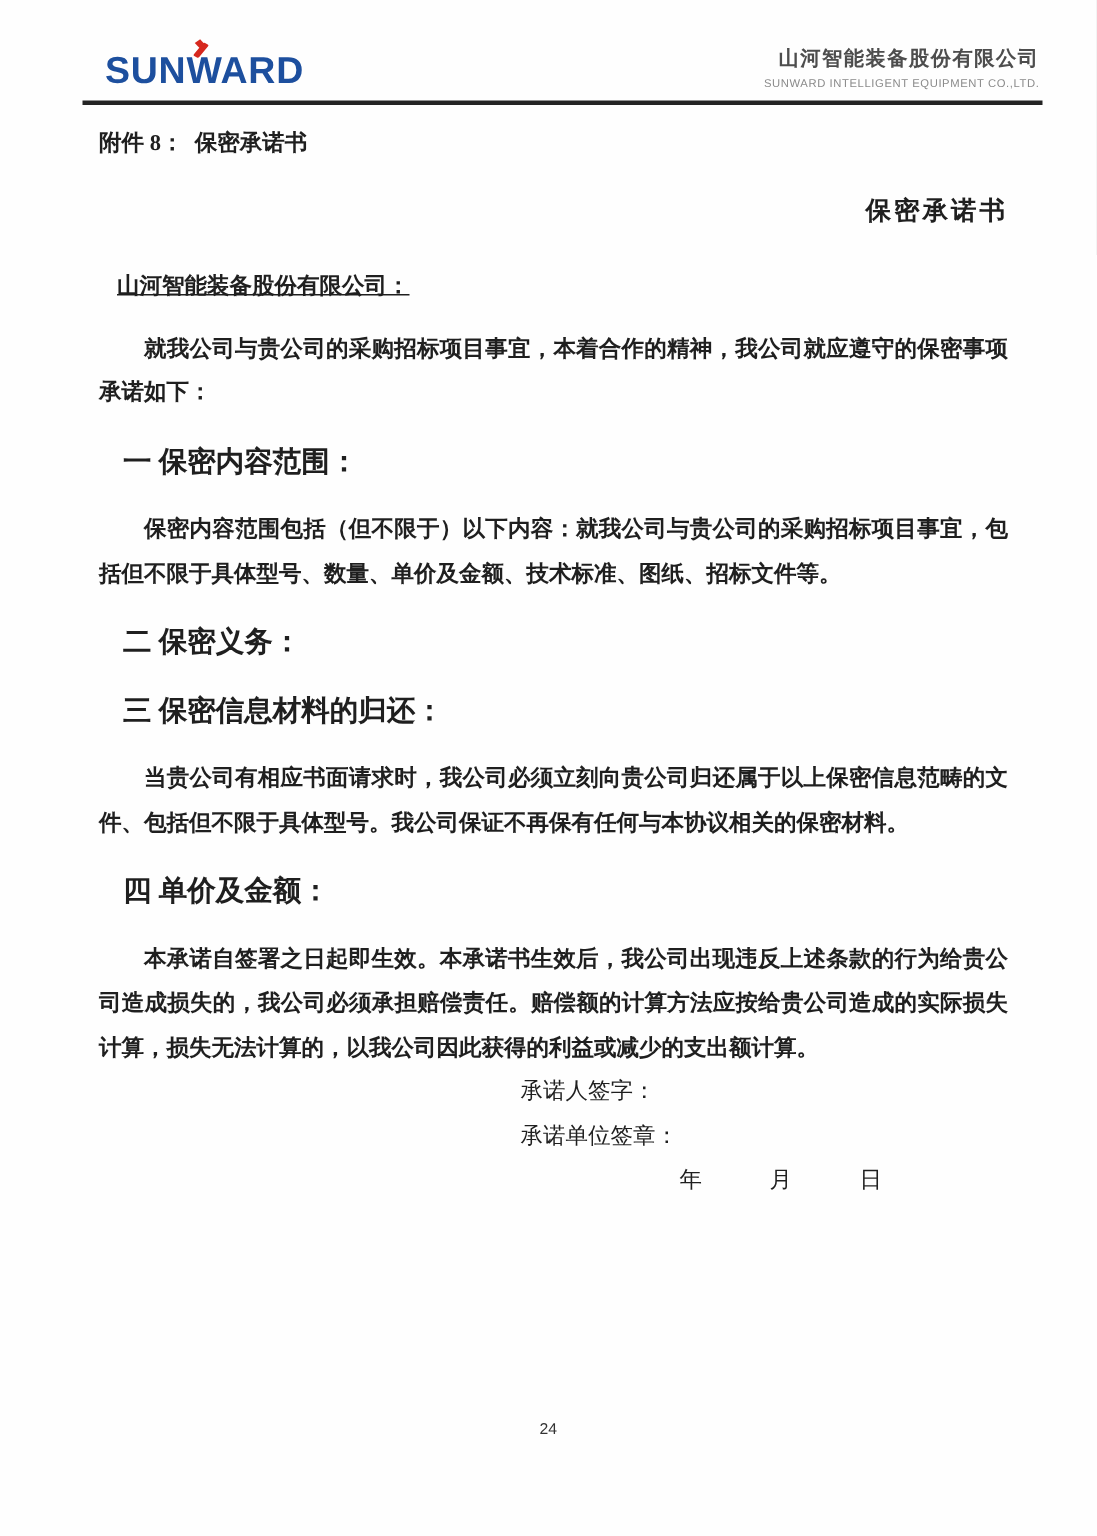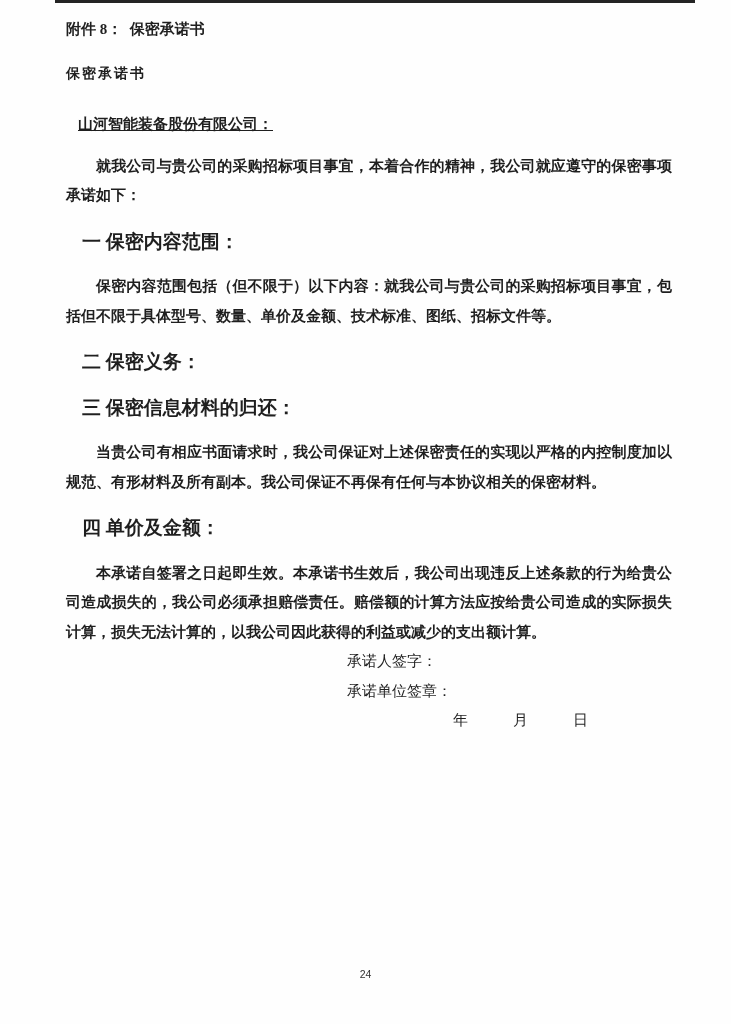--- a/index.html
+++ b/index.html
@@ -71,22 +71,22 @@
     font-size:15px;
     line-height:29.5px;
     text-align:justify;
   }
   .attachment{
     font-weight:bold;
     white-space:pre-wrap;
     margin:0 0 4px 0;
   }
   .doc-title{
-    text-align:left;
-    font-size:14px;
+    text-align:right;
+    font-size:17px;
     font-weight:bold;
     letter-spacing:2px;
     margin:14px 0 22px 0;
   }
   .salutation{
     font-weight:bold;
     text-decoration:underline;
     margin:12px;
   }
   .para{
@@ -105,51 +105,61 @@
   }
   .sig-line{margin:0;}
   .sig-date{
     margin:0 0 0 106px;
     white-space:pre-wrap;
   }
   
   .pageno{
     position:absolute;
     left:0;right:0;
-    bottom:44px;
+    bottom:65px;
     text-align:center;
     font-size:10.5px;
     color:#333;
     font-family:"Liberation Sans","DejaVu Sans",sans-serif;
   }
 </style>
 </head>
 <body>
 
 <div class="page">
 
+  <div class="header">
+    <div class="logo">
+      <span class="logo-text">SUNWARD</span>
+      <span class="logo-accent"></span>
+    </div>
+    <div class="company">
+      <div class="company-cn">山河智能装备股份有限公司</div>
+      <div class="company-en">SUNWARD INTELLIGENT EQUIPMENT CO.,LTD.</div>
+    </div>
+  </div>
 
   <div class="rule"></div>
 
   <div class="content">
     <p class="attachment">附件 8：  保密承诺书</p>
 
     <h1 class="doc-title">保密承诺书</h1>
 
     <p class="salutation">山河智能装备股份有限公司：</p>
 
     <p class="para">就我公司与贵公司的采购招标项目事宜，本着合作的精神，我公司就应遵守的保密事项承诺如下：</p>
 
     <h2 class="sec-heading">一 保密内容范围：</h2>
     <p class="para">保密内容范围包括（但不限于）以下内容：就我公司与贵公司的采购招标项目事宜，包括但不限于具体型号、数量、单价及金额、技术标准、图纸、招标文件等。</p>
 
     <h2 class="sec-heading">二 保密义务：</h2>
 
     <h2 class="sec-heading">三 保密信息材料的归还：</h2>
-    <p class="para">当贵公司有相应书面请求时，我公司保证对上述保密责任的实现以严格的内控制度加以规范、有形材料及所有副本。我公司保证不再保有任何与本协议相关的保密材料。</p>
+    <p class="para">当贵公司有相应书面请求时，我公司必须立刻向贵公司归还属于以上保密信息范畴的文件、包括但不限于具体型号。我公司保证不再保有任何与本协议相关的保密材料。</p>
 
     <h2 class="sec-heading">四 单价及金额：</h2>
     <p class="para">本承诺自签署之日起即生效。本承诺书生效后，我公司出现违反上述条款的行为给贵公司造成损失的，我公司必须承担赔偿责任。赔偿额的计算方法应按给贵公司造成的实际损失计算，损失无法计算的，以我公司因此获得的利益或减少的支出额计算。</p>
 
     <div class="signature">
       <p class="sig-line">承诺人签字：</p>
       <p class="sig-line">承诺单位签章：</p>
       <p class="sig-date">年　　　月　　　日</p>
     </div>
   </div>

